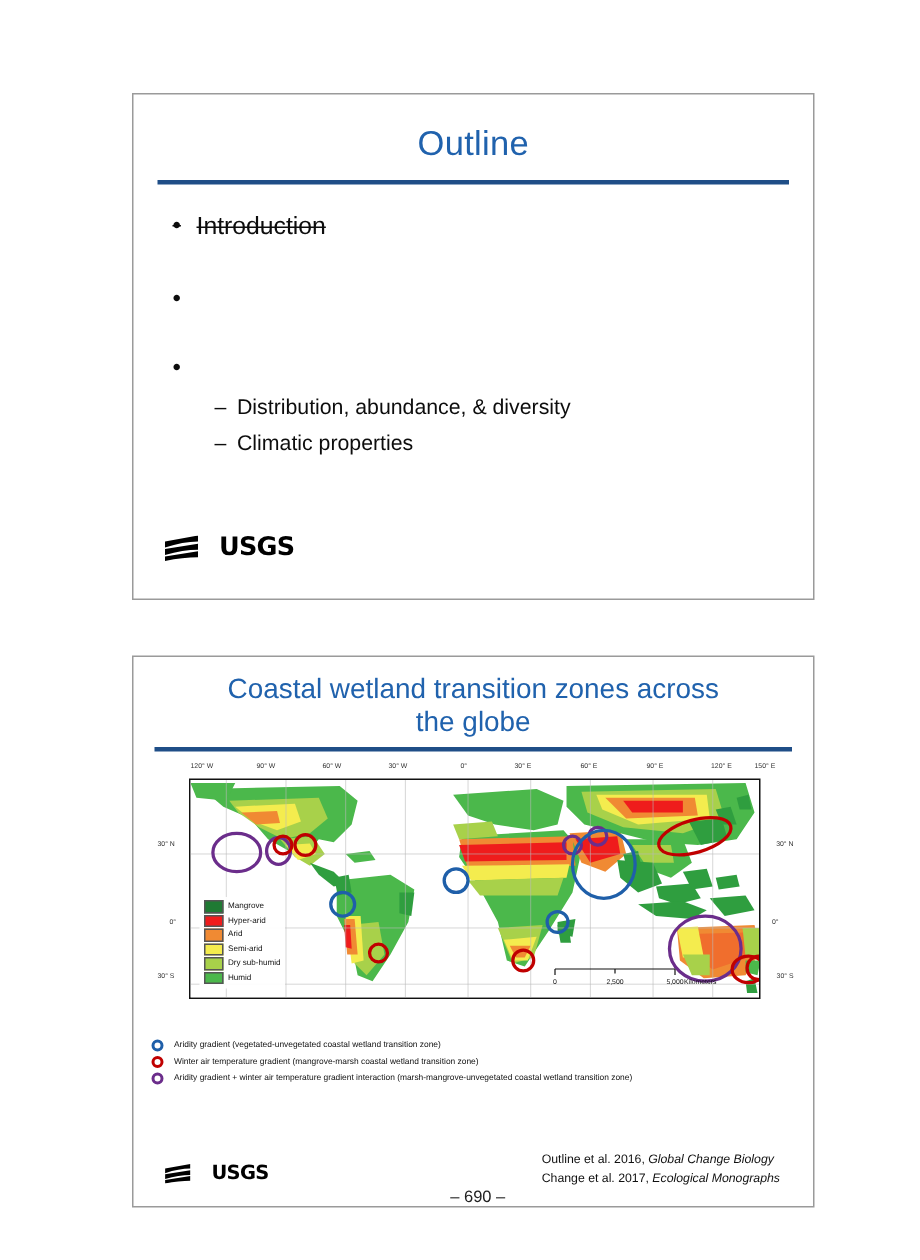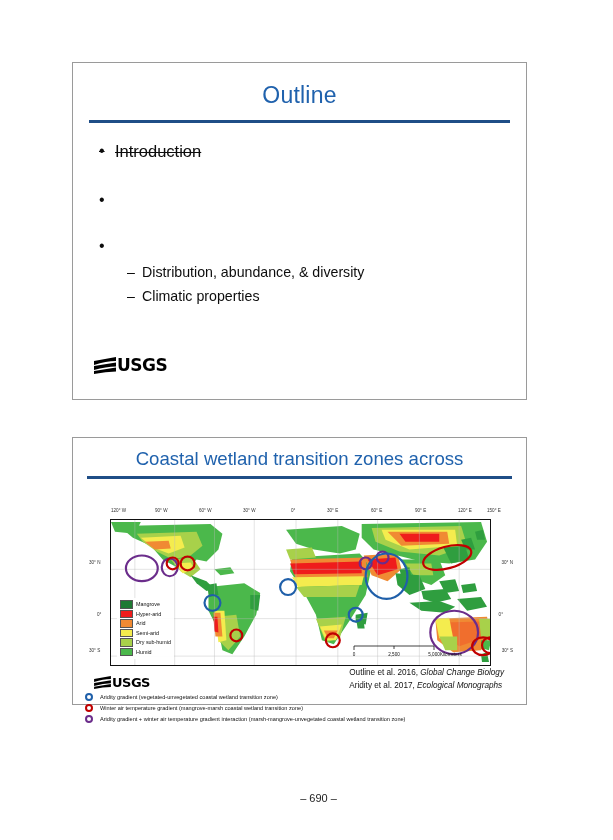--- a/index.html
+++ b/index.html
@@ -2,26 +2,26 @@
 <html><head>
 <meta charset="utf-8">
 <style>
   html,body{margin:0;padding:0;}
   body{
     width:613px;height:840px;background:#ffffff;
     font-family:"Liberation Sans", sans-serif;
     position:relative;overflow:hidden;
   }
   .slide{
-    position:absolute;left:72px;width:455px;
+    position:absolute;left:88px;width:455px;
     background:#ffffff;border:1px solid #9a9a9a;
     box-sizing:border-box;
   }
   #slide1{top:62px;height:338px;}
-  #slide2{top:437px;height:268px;}
+  #slide2{top:437px;height:368px;}
 
   
   .s1-title{
     text-align:center;color:#2062ad;
     font-size:23px;letter-spacing:.2px;
     margin-top:19px;font-weight:400;
   }
   .s1-rule{
     height:3px;background:#1f4e87;
     margin:11px 16px 0 16px;
@@ -38,21 +38,21 @@
   .b2{
     font-size:14.2px;color:#0d0d0d;
     display:flex;align-items:flex-start;line-height:1.3;
     margin-left:28px;
   }
   .b2 .dash{width:15px;flex:0 0 15px;}
   .sub-wrap{margin-top:7px;}
   .sub-wrap .b2+.b2{margin-top:6px;}
 
   
-  .usgs{display:inline-flex;align-items:center;gap:1px;}
+  .usgs{display:inline-flex;align-items:center;gap:14px;}
   .usgs .mark{display:block;}
   .usgs .word{
     font-family:"DejaVu Sans", sans-serif;
     font-weight:bold;letter-spacing:-0.5px;color:#000;
   }
   #usgs1{position:absolute;left:21px;bottom:24px;}
   #usgs1 .word{font-size:17px;}
   #usgs2{position:absolute;left:21px;bottom:14px;}
   #usgs2 .word{font-size:13px;}
 
@@ -160,20 +160,21 @@
       <path d="M0 14 L22 10.5 L22 14.5 Q12 14.5 0 17 Z" fill="#000"></path>
     </svg>
     <span class="word">USGS</span>
   </div>
 </div>
 
 <div class="slide" id="slide2">
 
   <div class="s2-title">
     <div>Coastal wetland transition zones across</div>
+    <div>the globe</div>
   </div>
   <div class="s2-rule"></div>
 
   <div class="mapwrap">
 
     <div class="lonrow">
       <span style="left:24px">120° W</span>
       <span style="left:68px">90° W</span>
       <span style="left:112px">60° W</span>
       <span style="left:156px">30° W</span>
@@ -371,21 +372,21 @@
       <span class="cl-ring purple"></span>
       <span class="cl-txt">Aridity gradient + winter air temperature gradient interaction (marsh-mangrove-unvegetated coastal wetland transition zone)</span>
     </div>
   </div>
 
   <div class="citation">
     <div>
       <span>Outline et al. 2016, </span><span class="j">Global Change Biology</span>
     </div>
     <div>
-      <span>Aridity et al. 2017, </span><span class="j">Ecological Monographs</span>
+      <span>Change et al. 2017, </span><span class="j">Ecological Monographs</span>
     </div>
   </div>
 
   <div class="usgs" id="usgs2">
     <svg class="mark" width="17" height="13" viewBox="0 0 22 17">
       <path d="M0 4 L22 0 L22 4 Q12 4 0 8 Z" fill="#000"></path>
       <path d="M0 9 L22 5.5 L22 9.5 Q12 9.5 0 13 Z" fill="#000"></path>
       <path d="M0 14 L22 10.5 L22 14.5 Q12 14.5 0 17 Z" fill="#000"></path>
     </svg>
     <span class="word">USGS</span>

